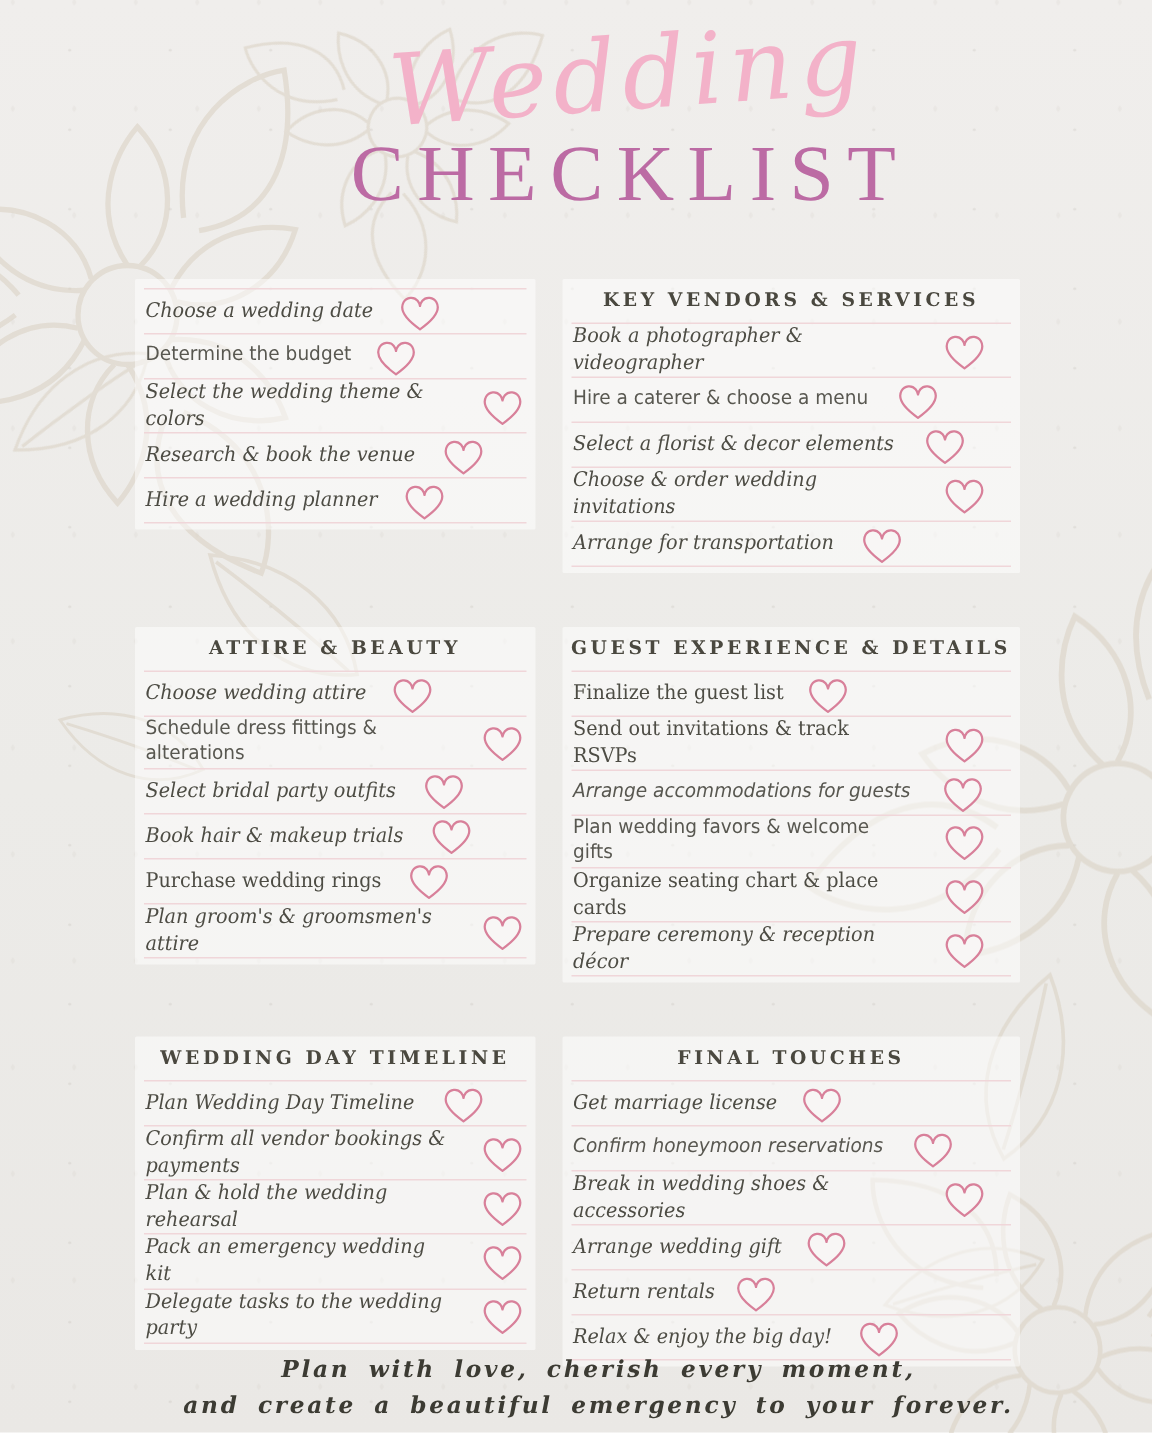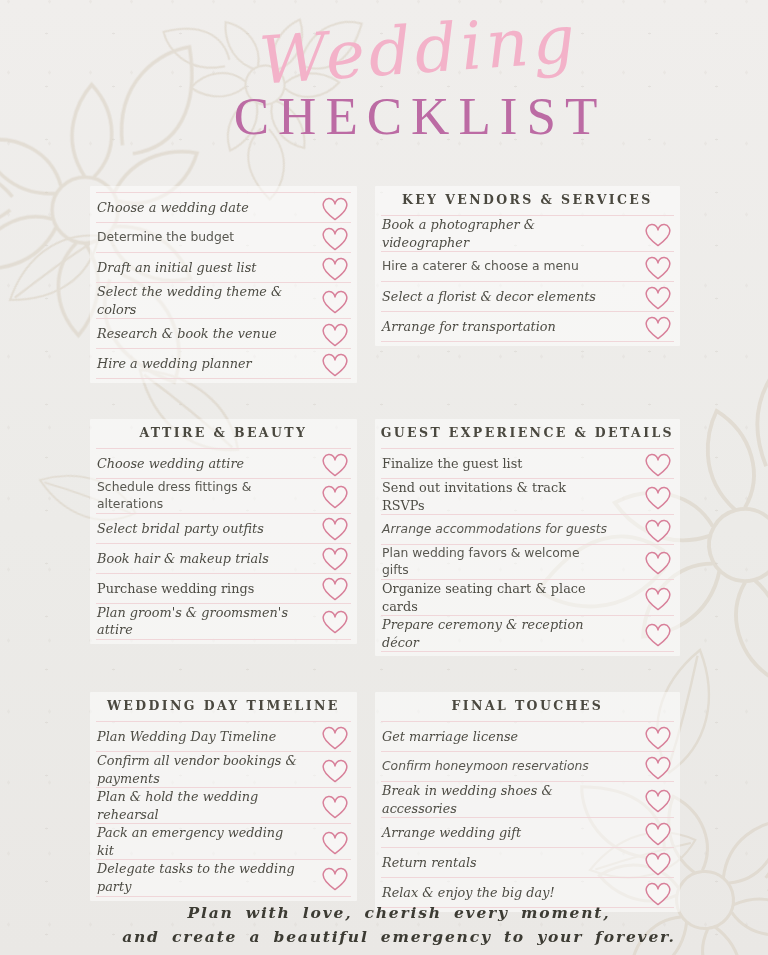--- a/index.html
+++ b/index.html
@@ -38,21 +38,21 @@
     background:rgba(255,255,255,0.5);
     padding:6px 6px 4px;border-radius:1px;
   }
   .section-title{
     margin:0 0 8px;text-align:center;white-space:nowrap;
     font-family:"DejaVu Serif",serif;font-weight:700;
     font-size:12.5px;letter-spacing:2.4px;color:#4a483f;
   }
   .rows{border-bottom:1px solid #f0d6d9;}
   .row{
-    display:flex;align-items:center;justify-content:space-between;
+    display:flex;align-items:center;
     min-height:29px;border-top:1px solid #f0d6d9;padding:0 1px;
   }
   .item-label{
     display:inline-block;transform:scaleX(0.95);transform-origin:left center;
     color:#4d4c44;font-size:13.5px;line-height:1.3;max-width:238px;
   }
   .variant-serif-italic{font-family:"DejaVu Serif",serif;font-style:italic;}
   .variant-serif{font-family:"DejaVu Serif",serif;}
   .variant-sans{font-family:"DejaVu Sans","Liberation Sans",sans-serif;font-size:13px;color:#585750;}
   .variant-sans-italic{font-family:"DejaVu Sans","Liberation Sans",sans-serif;font-style:italic;font-size:13px;color:#585750;}
@@ -122,28 +122,20 @@
       </div>
         <div class="row">
         <span class="item-label variant-sans">Determine the budget</span>
         <span class="heart-box" role="checkbox" aria-checked="false">
           <svg viewBox="0 0 32 29">
             <path d="M16 26.8 C 5.2 19.2 1.6 12.4 4.3 7.6 C 6.4 3.9 11.6 3.2 14.3 6.5 C 15.2 7.6 15.8 9 16 10.2 C 16.2 9 16.8 7.6 17.7 6.5 C 20.4 3.2 25.6 3.9 27.7 7.6 C 30.4 12.4 26.8 19.2 16 26.8 Z" fill="#f8f6f5" stroke="#d8809a" stroke-width="1.6" stroke-linejoin="round"></path>
           </svg>
         </span>
       </div>
         <div class="row">
-        <span class="item-label variant-serif-italic">Draft an initial guest list</span>
-        <span class="heart-box" role="checkbox" aria-checked="false">
-          <svg viewBox="0 0 32 29">
-            <path d="M16 26.8 C 5.2 19.2 1.6 12.4 4.3 7.6 C 6.4 3.9 11.6 3.2 14.3 6.5 C 15.2 7.6 15.8 9 16 10.2 C 16.2 9 16.8 7.6 17.7 6.5 C 20.4 3.2 25.6 3.9 27.7 7.6 C 30.4 12.4 26.8 19.2 16 26.8 Z" fill="#f8f6f5" stroke="#d8809a" stroke-width="1.6" stroke-linejoin="round"></path>
-          </svg>
-        </span>
-      </div>
-        <div class="row">
         <span class="item-label variant-serif-italic">Select the wedding theme &amp; colors</span>
         <span class="heart-box" role="checkbox" aria-checked="false">
           <svg viewBox="0 0 32 29">
             <path d="M16 26.8 C 5.2 19.2 1.6 12.4 4.3 7.6 C 6.4 3.9 11.6 3.2 14.3 6.5 C 15.2 7.6 15.8 9 16 10.2 C 16.2 9 16.8 7.6 17.7 6.5 C 20.4 3.2 25.6 3.9 27.7 7.6 C 30.4 12.4 26.8 19.2 16 26.8 Z" fill="#f8f6f5" stroke="#d8809a" stroke-width="1.6" stroke-linejoin="round"></path>
           </svg>
         </span>
       </div>
         <div class="row">
         <span class="item-label variant-serif-italic">Research &amp; book the venue</span>
         <span class="heart-box" role="checkbox" aria-checked="false">
@@ -178,20 +170,28 @@
         <div class="row">
         <span class="item-label variant-sans">Hire a caterer &amp; choose a menu</span>
         <span class="heart-box" role="checkbox" aria-checked="false">
           <svg viewBox="0 0 32 29">
             <path d="M16 26.8 C 5.2 19.2 1.6 12.4 4.3 7.6 C 6.4 3.9 11.6 3.2 14.3 6.5 C 15.2 7.6 15.8 9 16 10.2 C 16.2 9 16.8 7.6 17.7 6.5 C 20.4 3.2 25.6 3.9 27.7 7.6 C 30.4 12.4 26.8 19.2 16 26.8 Z" fill="#f8f6f5" stroke="#d8809a" stroke-width="1.6" stroke-linejoin="round"></path>
           </svg>
         </span>
       </div>
         <div class="row">
         <span class="item-label variant-serif-italic">Select a florist &amp; decor elements</span>
+        <span class="heart-box" role="checkbox" aria-checked="false">
+          <svg viewBox="0 0 32 29">
+            <path d="M16 26.8 C 5.2 19.2 1.6 12.4 4.3 7.6 C 6.4 3.9 11.6 3.2 14.3 6.5 C 15.2 7.6 15.8 9 16 10.2 C 16.2 9 16.8 7.6 17.7 6.5 C 20.4 3.2 25.6 3.9 27.7 7.6 C 30.4 12.4 26.8 19.2 16 26.8 Z" fill="#f8f6f5" stroke="#d8809a" stroke-width="1.6" stroke-linejoin="round"></path>
+          </svg>
+        </span>
+      </div>
+        <div class="row">
+        <span class="item-label variant-serif-italic">Choose &amp; order wedding invitations</span>
         <span class="heart-box" role="checkbox" aria-checked="false">
           <svg viewBox="0 0 32 29">
             <path d="M16 26.8 C 5.2 19.2 1.6 12.4 4.3 7.6 C 6.4 3.9 11.6 3.2 14.3 6.5 C 15.2 7.6 15.8 9 16 10.2 C 16.2 9 16.8 7.6 17.7 6.5 C 20.4 3.2 25.6 3.9 27.7 7.6 C 30.4 12.4 26.8 19.2 16 26.8 Z" fill="#f8f6f5" stroke="#d8809a" stroke-width="1.6" stroke-linejoin="round"></path>
           </svg>
         </span>
       </div>
         <div class="row">
         <span class="item-label variant-serif-italic">Arrange for transportation</span>
         <span class="heart-box" role="checkbox" aria-checked="false">
           <svg viewBox="0 0 32 29">

